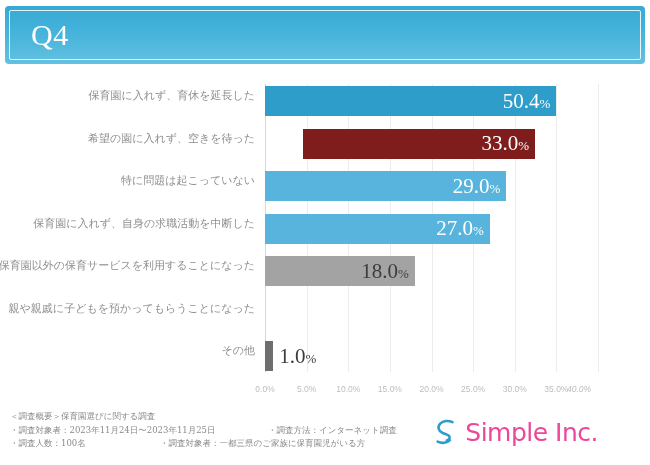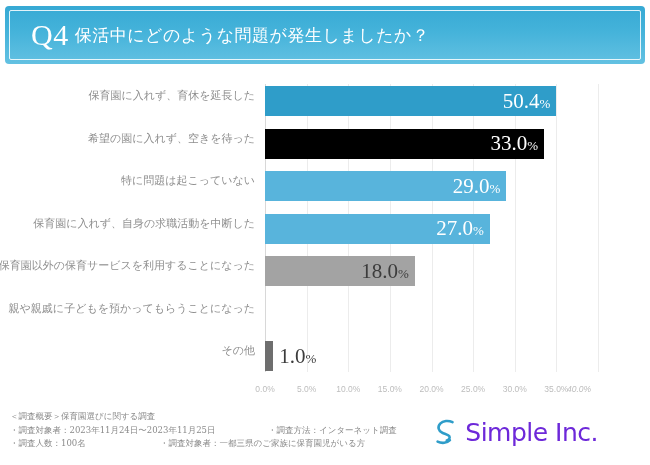--- a/index.html
+++ b/index.html
@@ -43,21 +43,21 @@
     border-radius: 2px;
     pointer-events: none;
   }
   .header-text-row {
     position: absolute;
     left: 26px;
     top: 0;
     height: 100%;
     display: flex;
     align-items: center;
-    gap: 6px;
+    gap: 16px;
   }
   .q-number {
     color: #ffffff;
     font-size: 30px;
     line-height: 1;
     letter-spacing: 0.5px;
     font-family: "Liberation Serif", "DejaVu Serif", serif;
   }
   .q-title {
     color: #ffffff;
@@ -204,36 +204,35 @@
     display: flex;
     align-items: center;
     gap: 7px;
   }
   .logo-mark {
     width: 26px;
     height: 28px;
     flex: none;
   }
   .logo-text {
-    color: #6d28d9;
+    color: #ec4899;
     font-size: 25px;
     line-height: 1;
     letter-spacing: -0.5px;
     font-family: "DejaVu Sans", "Liberation Sans", sans-serif;
   }
 </style>
 </head>
 <body>
 
 <div class="header-wrap">
   <div class="header-banner">
     <div class="header-inner-border"></div>
     <div class="header-text-row">
       <span class="q-number">Q4</span>
-      <span class="q-title">保活中にどのような問題が発生しましたか？</span>
     </div>
   </div>
 </div>
 
 <div class="chart">
   <div class="plot">
     <div class="gridlines">
         <div class="gridline axis0" style="left: 0px;"></div>
         <div class="gridline" style="left: 41.625px;"></div>
         <div class="gridline" style="left: 83.25px;"></div>
@@ -244,21 +243,21 @@
         <div class="gridline" style="left: 291.375px;"></div>
         <div class="gridline" style="left: 333px;"></div>
       </div>
     <div class="rows">
         <div class="row" style="top: 2px;">
           <div class="bar" style="width: 291.375px; background: rgb(47, 157, 201);">
             <span class="val val-inside"><span class="num">50.4</span><span class="pct">%</span></span>
           </div>
         </div>
         <div class="row" style="top: 44.5px;">
-          <div class="bar" style="width: 279px; background: #000000;">
+          <div class="bar" style="width: 232px; background: #7f1d1d; margin-left: 38px;">
             <span class="val val-inside"><span class="num">33.0</span><span class="pct">%</span></span>
           </div>
         </div>
         <div class="row" style="top: 87px;">
           <div class="bar" style="width: 241.425px; background: rgb(88, 180, 220);">
             <span class="val val-inside"><span class="num">29.0</span><span class="pct">%</span></span>
           </div>
         </div>
         <div class="row" style="top: 129.5px;">
           <div class="bar" style="width: 224.775px; background: rgb(88, 180, 220);">

